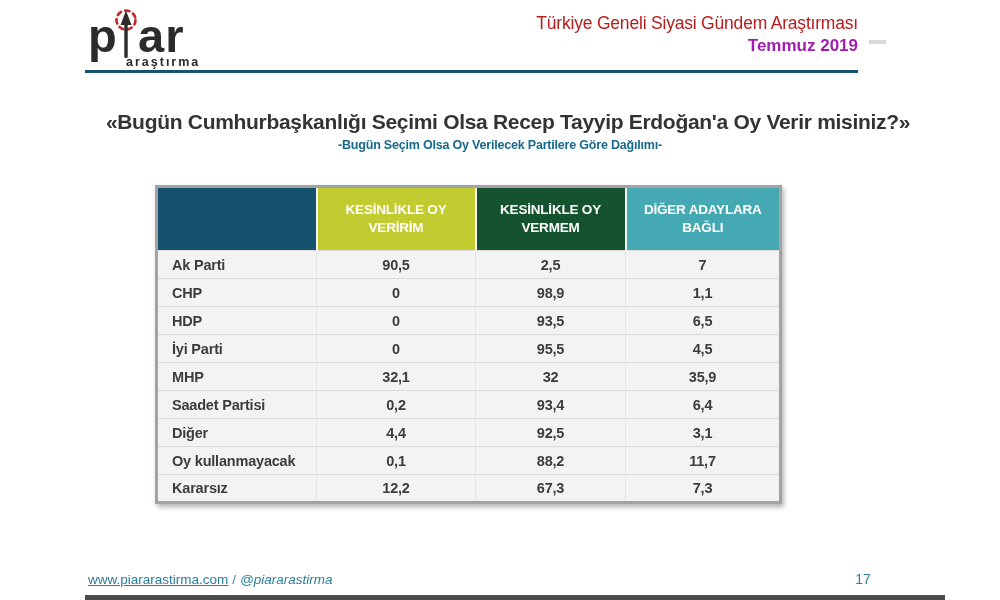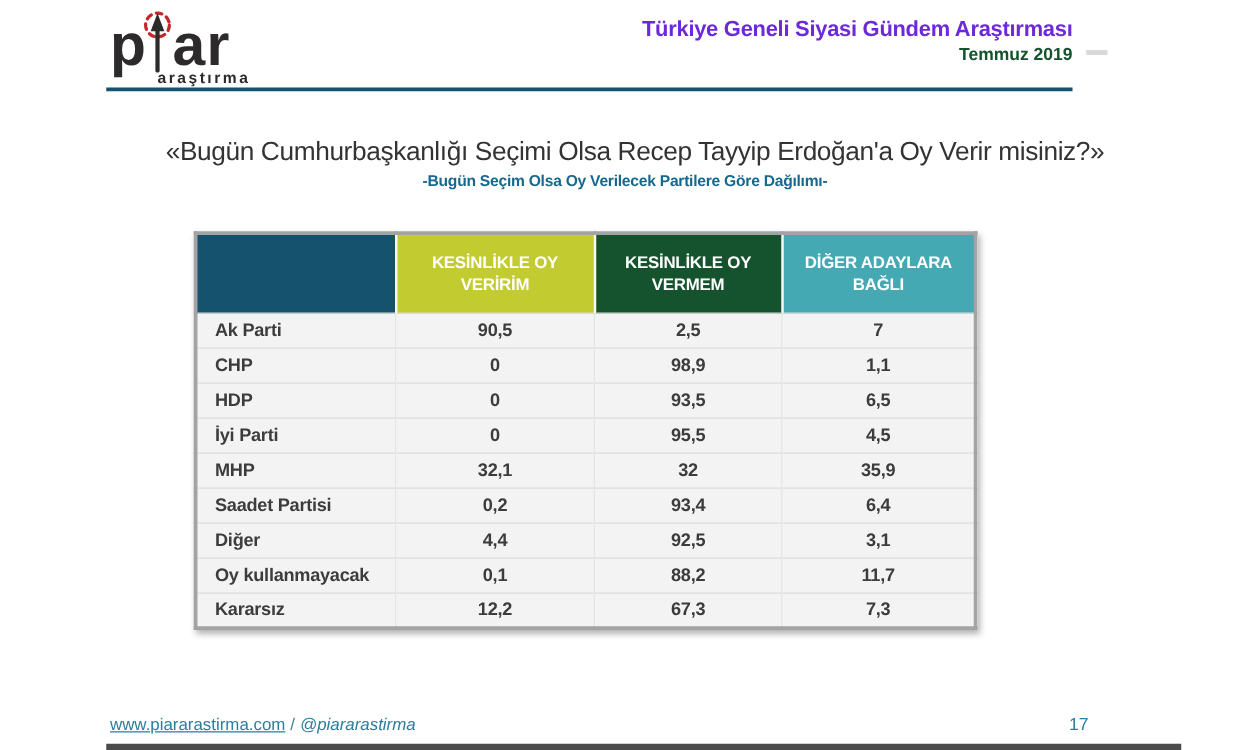--- a/index.html
+++ b/index.html
@@ -10,29 +10,29 @@
 
   
   .logo { position:absolute; left:88px; top:8px; width:160px; height:62px; }
   .logo-p, .logo-ar { position:absolute; top:4px; font-weight:bold; font-size:47px; color:#2d2a2b; letter-spacing:1px; line-height:1; }
   .logo-p { left:0; }
   .logo-ar { left:50px; }
   .logo-arrow { position:absolute; left:26px; top:0; }
   .logo-sub { position:absolute; left:38px; top:47px; font-size:12.5px; font-weight:bold; color:#2d2a2b; letter-spacing:2px; }
 
   .header-right { position:absolute; top:13px; right:142px; text-align:right; }
-  .study-title { font-size:17.5px; font-weight:bold; color:#6d28d9; letter-spacing:-0.2px; line-height:1.25; }
-  .study-date { font-size:14px; font-weight:bold; color:#14532d; line-height:1.25; }
+  .study-title { font-size:17.5px; font-weight:normal; color:#b91c1c; letter-spacing:-0.2px; line-height:1.25; }
+  .study-date { font-size:17px; font-weight:bold; color:#a21caf; line-height:1.25; }
 
   .header-rule { position:absolute; left:85px; top:70px; width:773px; height:3px; background:#14526d; }
   .tiny-dash { position:absolute; left:869px; top:40px; width:17px; height:4px; background:#d9d9d9; }
 
   
   .question { position:absolute; left:0; top:110px; width:1000px; text-align:center; }
-  .question-title { font-size:21px; font-weight:normal; color:#333333; letter-spacing:-0.3px;margin-left:16px; }
+  .question-title { font-size:21px; font-weight:bold; color:#333333; letter-spacing:-0.3px;margin-left:16px; }
   .question-subtitle { margin-top:4px; font-size:12.5px; font-weight:bold; color:#16688c; letter-spacing:-0.2px; }
 
   
   .table-wrap { position:absolute; left:155px; top:185px; }
   table { border-collapse:collapse; table-layout:fixed; width:627px;
           border:3px solid #a3a3a3; box-shadow:2px 3px 5px rgba(0,0,0,0.30); }
   col.c1 { width:160px; } col.c2 { width:159px; } col.c3 { width:150px; } col.c4 { width:155px; }
 
   th { height:64px; vertical-align:middle; text-align:center; color:#ffffff;
        font-size:13.5px; font-weight:bold; line-height:1.3; letter-spacing:-0.2px; padding:2px 10px; }

